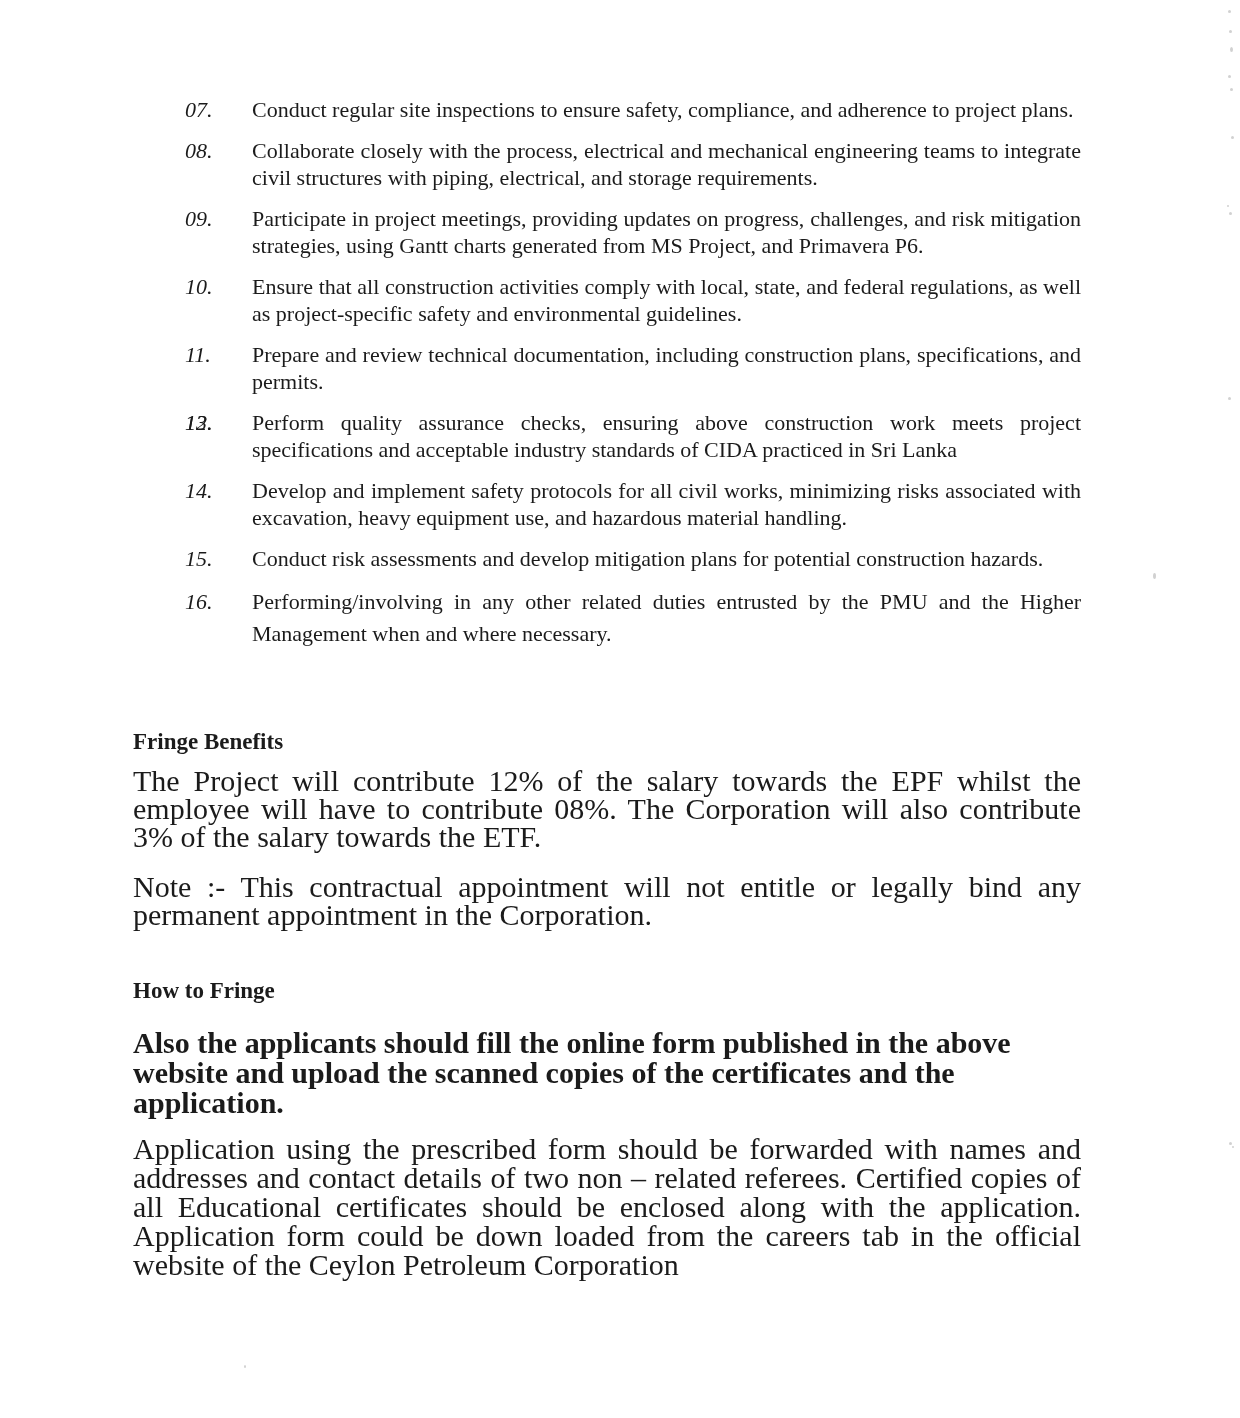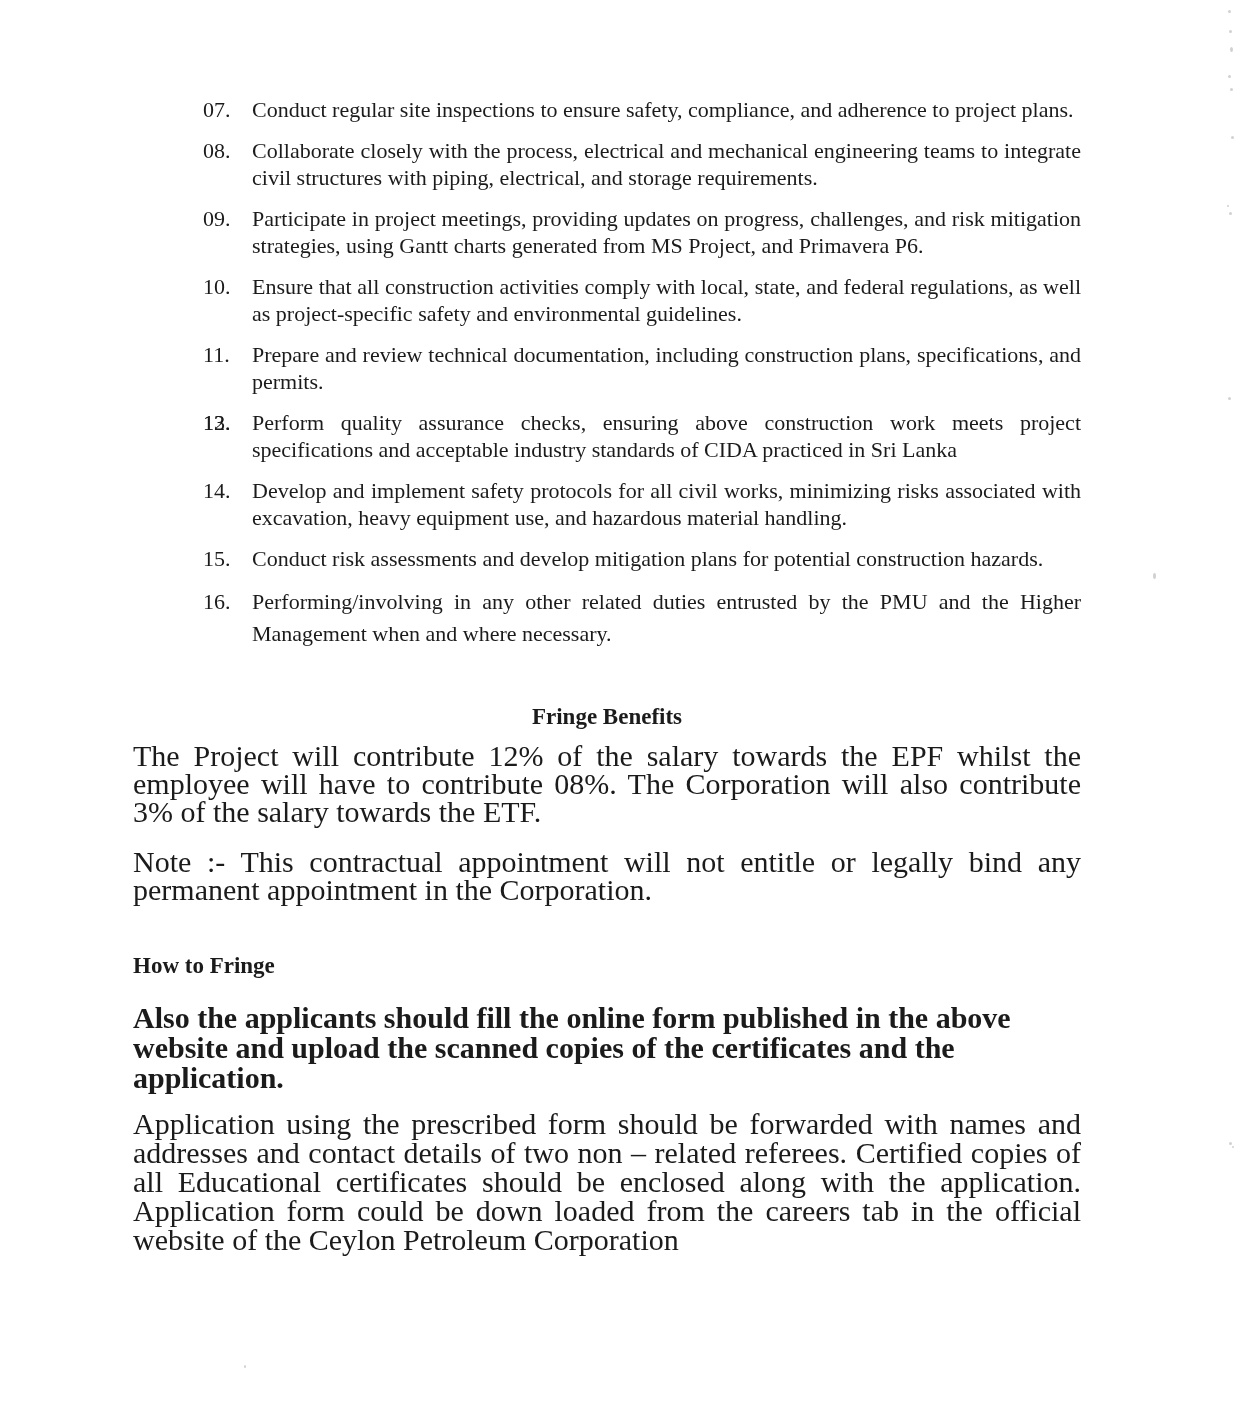--- a/index.html
+++ b/index.html
@@ -30,35 +30,36 @@
   ol.duties li {
     position: relative;
     padding-left: 119px;
     font-size: 22px;
     line-height: 27px;
     text-align: justify;
     margin-bottom: 14px;
   }
   ol.duties li .num {
     position: absolute;
-    left: 70px; top: 0;
+    left: 52px; top: 0;
     text-align: left;
+    font-style: italic;
   }
   ol.duties li.loose {
     line-height: 32px;
     margin-bottom: 0;
   }
   
   .heading {
     font-size: 23px;
     font-weight: bold;
     line-height: 27px;
     margin: 0;
   }
-  .heading.fringe { margin-top: 53px; text-align: center; }
+  .heading.fringe { margin-top: 78px; }
   .heading.apply  { margin-top: 48px; }
   p.body-para {
     font-size: 30px;
     line-height: 28px;
     text-align: justify;
     margin: 0;
   }
   p.body-para.first { margin-top: 12px; }
   p.body-para.note  { margin-top: 22px; }
   p.body-para.apply-first { margin-top: 16px; line-height: 29px; }

